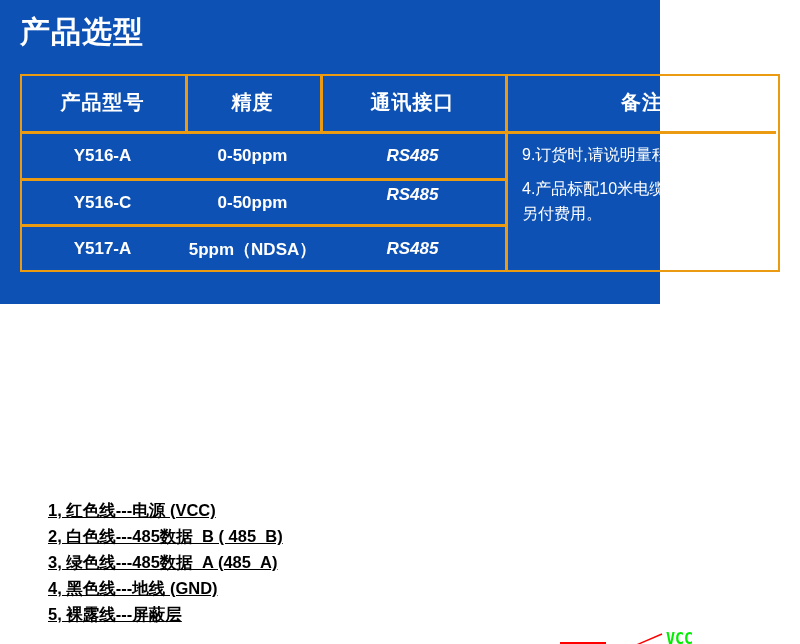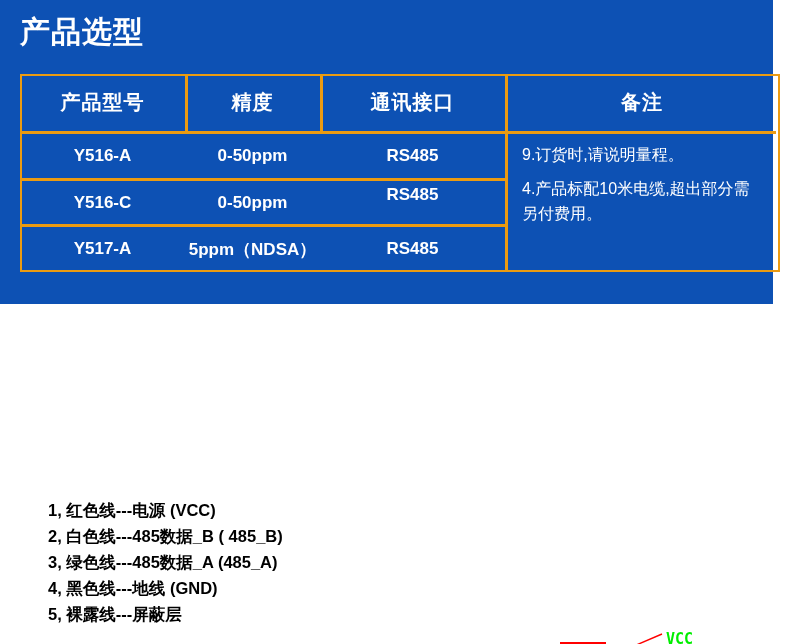--- a/index.html
+++ b/index.html
@@ -12,21 +12,21 @@
     height: 644px;
     font-family: "Liberation Sans", "DejaVu Sans", sans-serif;
     overflow: hidden;
     position: relative;
   }
 
   
   #blue-panel {
     position: absolute;
     left: 0; top: 0;
-    width: 773px;
+    width: 660px;
     height: 304px;
     background: #0d51b4;
   }
 
   #page-title {
     position: absolute;
     left: 20px;
     top: 14px;
     font-size: 30px;
     font-weight: bold;
@@ -139,21 +139,21 @@
     position: absolute;
     left: 165px; top: 0;
     width: 135px; height: 46px;
     display: flex; align-items: center; justify-content: center;
     white-space: nowrap;
   }
   .cell-iface {
     position: absolute;
     left: 300px; top: 0;
     width: 185px; height: 46px;
-    display: flex; align-items: center; justify-content: center;
+    display: flex; align-items: center; justify-content: center; font-style: italic;
   }
   
   .data-row.d1 .cell-iface { align-items: flex-start; padding-top: 5px; box-sizing: border-box; }
 
   .notes-cell {
     position: absolute;
     left: 488px;
     top: 59px;
     width: 268px;
     height: 137px;
@@ -185,20 +185,21 @@
     left: 48px;
     top: 497px;
     width: 520px;
     margin: 0;
     padding: 0;
     list-style: none;
     font-size: 16.5px;
     font-weight: bold;
     color: #000000;
     line-height: 26px;
+    text-decoration: underline;
   }
   #legend-list li { white-space: nowrap; }
 </style>
 </head>
 <body>
 
 <div id="blue-panel">
 
   <div id="page-title">产品选型</div>
 

